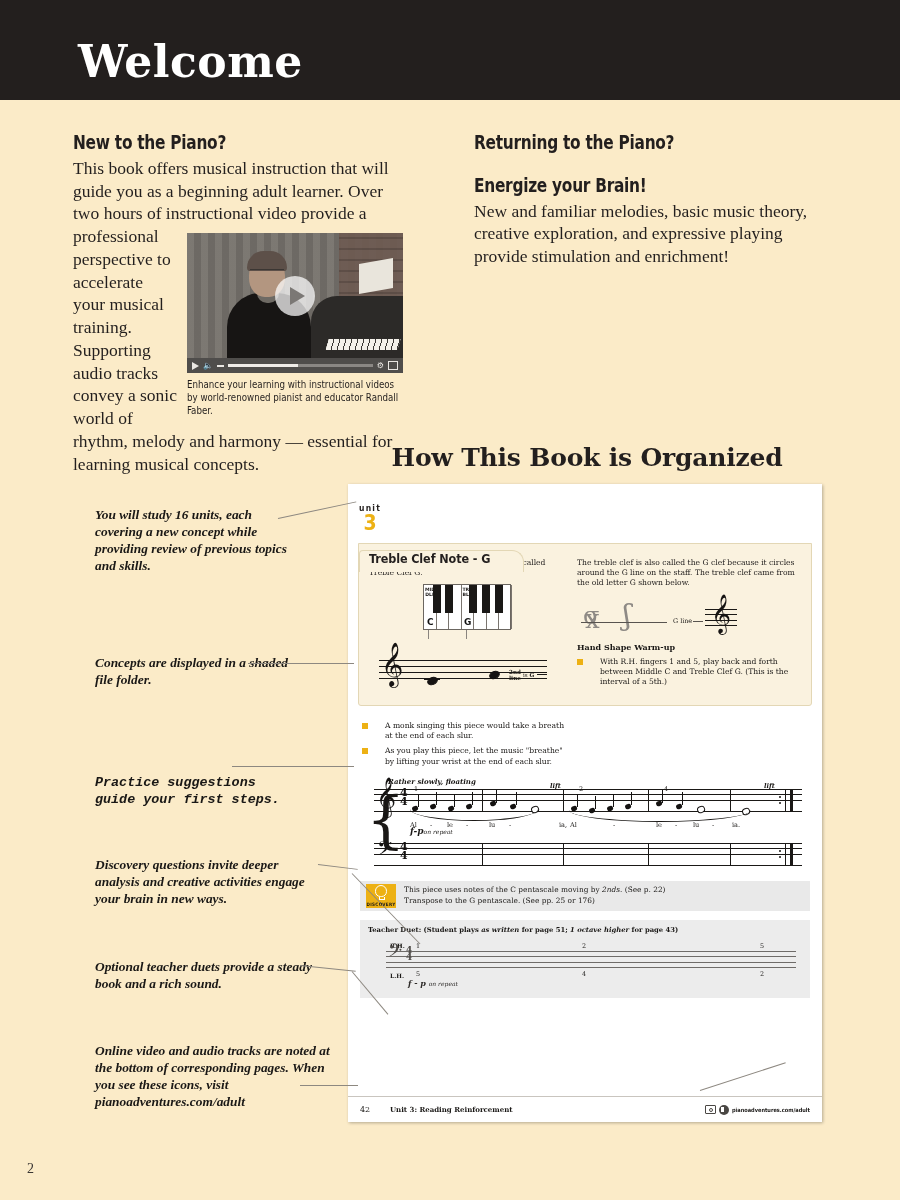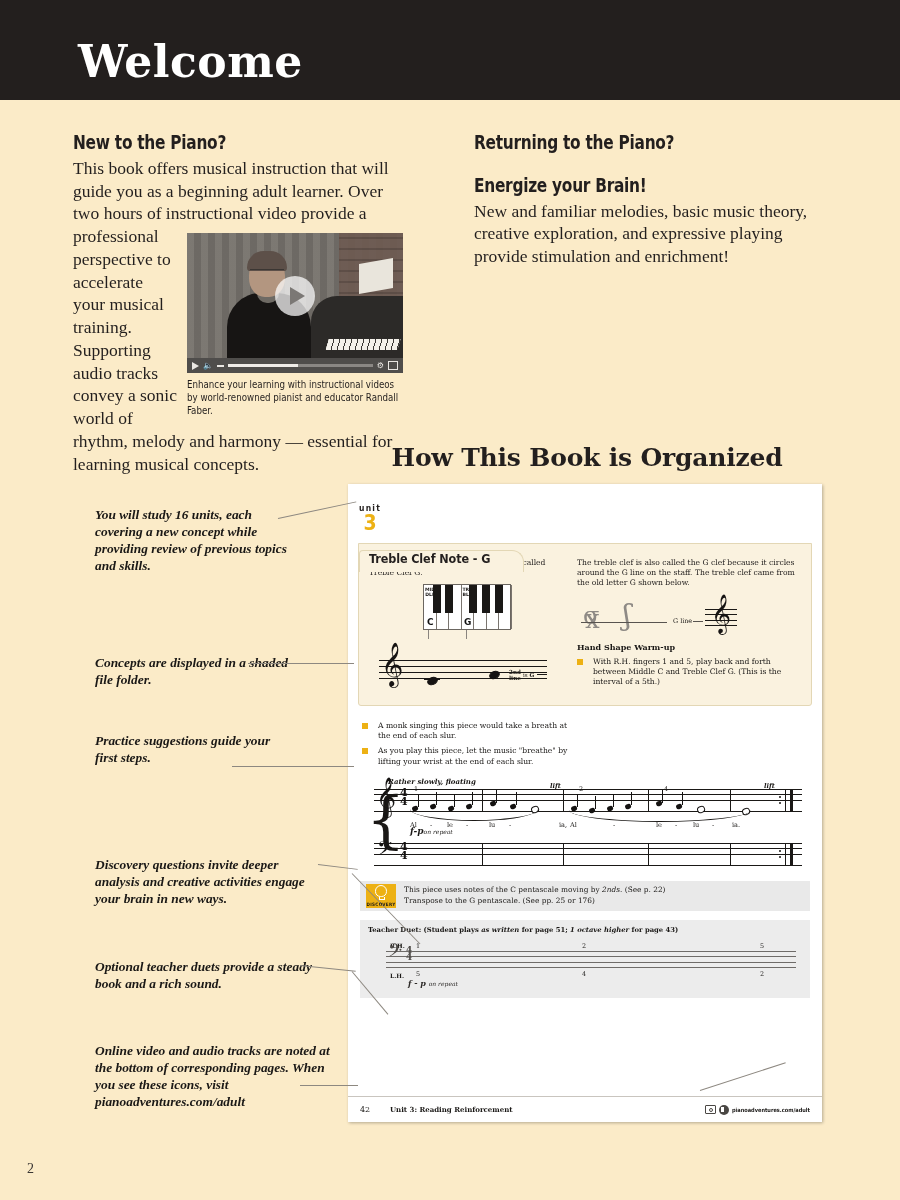--- a/index.html
+++ b/index.html
@@ -204,21 +204,21 @@
   .oldg .g1{position:absolute;left:8px;top:14px;font-size:26px;color:#8e8a85;font-family:"DejaVu Serif",serif;line-height:1;}
   .oldg .g2{position:absolute;left:46px;top:8px;font-size:30px;color:#8e8a85;font-family:"DejaVu Serif",serif;line-height:1;}
   .oldg .hline{position:absolute;left:4px;top:30px;width:86px;height:1px;background:#58544f;}
   .oldg .glabel{position:absolute;left:96px;top:25px;font-size:6.4px;font-family:"DejaVu Serif",serif;color:#1a1816;}
   .oldg .gdash{position:absolute;left:116px;top:29px;width:10px;height:1px;background:#58544f;}
   .oldg .ministaff{position:absolute;left:128px;top:12px;width:32px;height:22px;
     background:repeating-linear-gradient(0deg,#1a1816 0px,#1a1816 0.8px,transparent 0.8px,transparent 5.4px);}
   .oldg .miniclef{position:absolute;left:134px;top:4px;font-size:34px;line-height:1;color:#151312;font-family:"DejaVu Sans",serif;}
 
   
-  .bul{display:flex;gap:10px;margin-top:5px;align-items:flex-start;}
+  .bul{display:flex;gap:17px;margin-top:5px;align-items:flex-start;}
   .bul-sq{width:6px;height:6px;background:#EDB114;flex:none;margin-top:2px;}
   .bul-tx{font-family:"DejaVu Serif","Liberation Serif",serif;font-size:7.6px;line-height:1.34;color:#1a1816;}
 
   .hand-head{font-family:"DejaVu Serif","Liberation Serif",serif;font-weight:700;font-size:8px;color:#1a1816;margin-bottom:1px;}
 
   
   .practice{position:relative;margin:10px 12px 0 14px;display:flex;}
   .practice-left{width:210px;}
   .chant-title{
     flex:1;text-align:center;align-self:flex-end;padding-bottom:2px;
@@ -586,21 +586,21 @@
     </div>
   </div>
 </div>
 
 <div class="callout" style="left:95px;top:506px;width:200px;">You will study 16 units, each covering a new concept while providing review of previous topics and skills.</div>
 <div class="leader" style="left:278px;top:518px;width:80px;transform:rotate(-12deg);"></div>
 
 <div class="callout" style="left:95px;top:654px;width:200px;">Concepts are displayed in a shaded file folder.</div>
 <div class="leader" style="left:248px;top:663px;width:106px;"></div>
 
-<div class="callout" style="left:95px;top:732px;width:200px;">Practice suggestions guide your first steps.</div>
+<div class="callout" style="left:95px;top:774px;width:200px;font-family:Liberation Mono, monospace;">Practice suggestions guide your first steps.</div>
 <div class="leader" style="left:232px;top:766px;width:122px;"></div>
 
 <div class="callout" style="left:95px;top:856px;width:230px;">Discovery questions invite deeper analysis and creative activities engage your brain in new ways.</div>
 <div class="leader" style="left:318px;top:864px;width:40px;transform:rotate(7deg);"></div>
 <div class="leader" style="left:352px;top:873px;width:98px;transform:rotate(46deg);"></div>
 
 <div class="callout" style="left:95px;top:958px;width:220px;">Optional teacher duets provide a steady book and a rich sound.</div>
 <div class="leader" style="left:300px;top:965px;width:56px;transform:rotate(6deg);"></div>
 <div class="leader" style="left:352px;top:971px;width:56px;transform:rotate(50deg);"></div>
 

